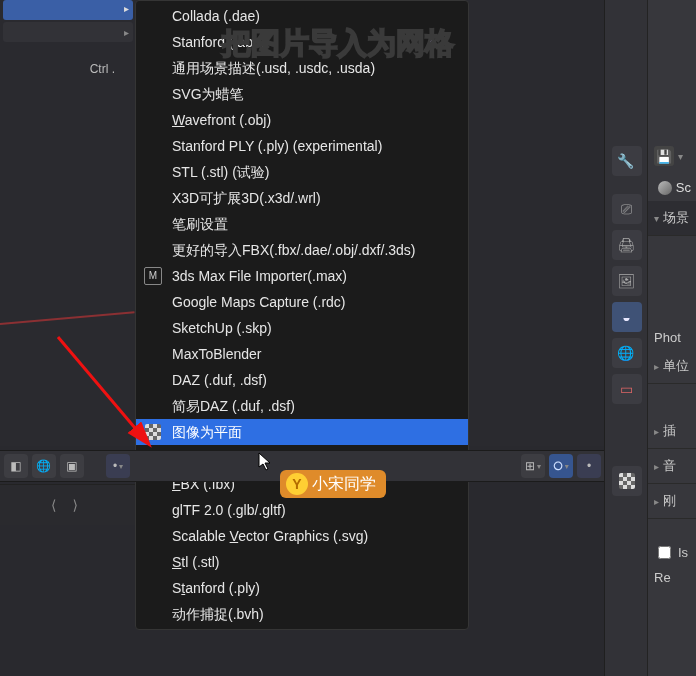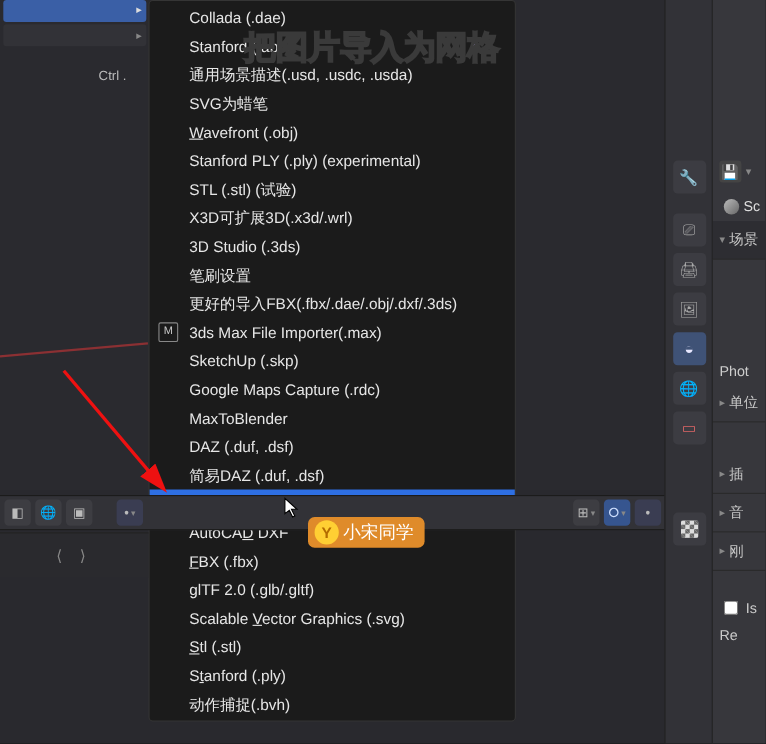--- a/index.html
+++ b/index.html
@@ -366,39 +366,36 @@
       <div class="menu-item">
         <span>Stanford PLY (.ply) (experimental)</span>
       </div>
       <div class="menu-item">
         <span>STL (.stl) (试验)</span>
       </div>
       <div class="menu-item">
         <span>X3D可扩展3D(.x3d/.wrl)</span>
       </div>
       <div class="menu-item">
-        <span>3D Studio (.3ds)</span>
-      </div>
-      <div class="menu-item">
         <span>笔刷设置</span>
       </div>
       <div class="menu-item">
         <span>更好的导入FBX(.fbx/.dae/.obj/.dxf/.3ds)</span>
       </div>
       <div class="menu-item">
         <span class="item-icon">
           <span class="badge-m">M</span>
         </span>
         <span>3ds Max File Importer(.max)</span>
       </div>
       <div class="menu-item">
+        <span>Google Maps Capture (.rdc)</span>
+      </div>
+      <div class="menu-item">
         <span>SketchUp (.skp)</span>
-      </div>
-      <div class="menu-item">
-        <span>Google Maps Capture (.rdc)</span>
       </div>
       <div class="menu-item">
         <span>MaxToBlender</span>
       </div>
       <div class="menu-item">
         <span>DAZ (.duf, .dsf)</span>
       </div>
       <div class="menu-item">
         <span>简易DAZ (.duf, .dsf)</span>
       </div>

